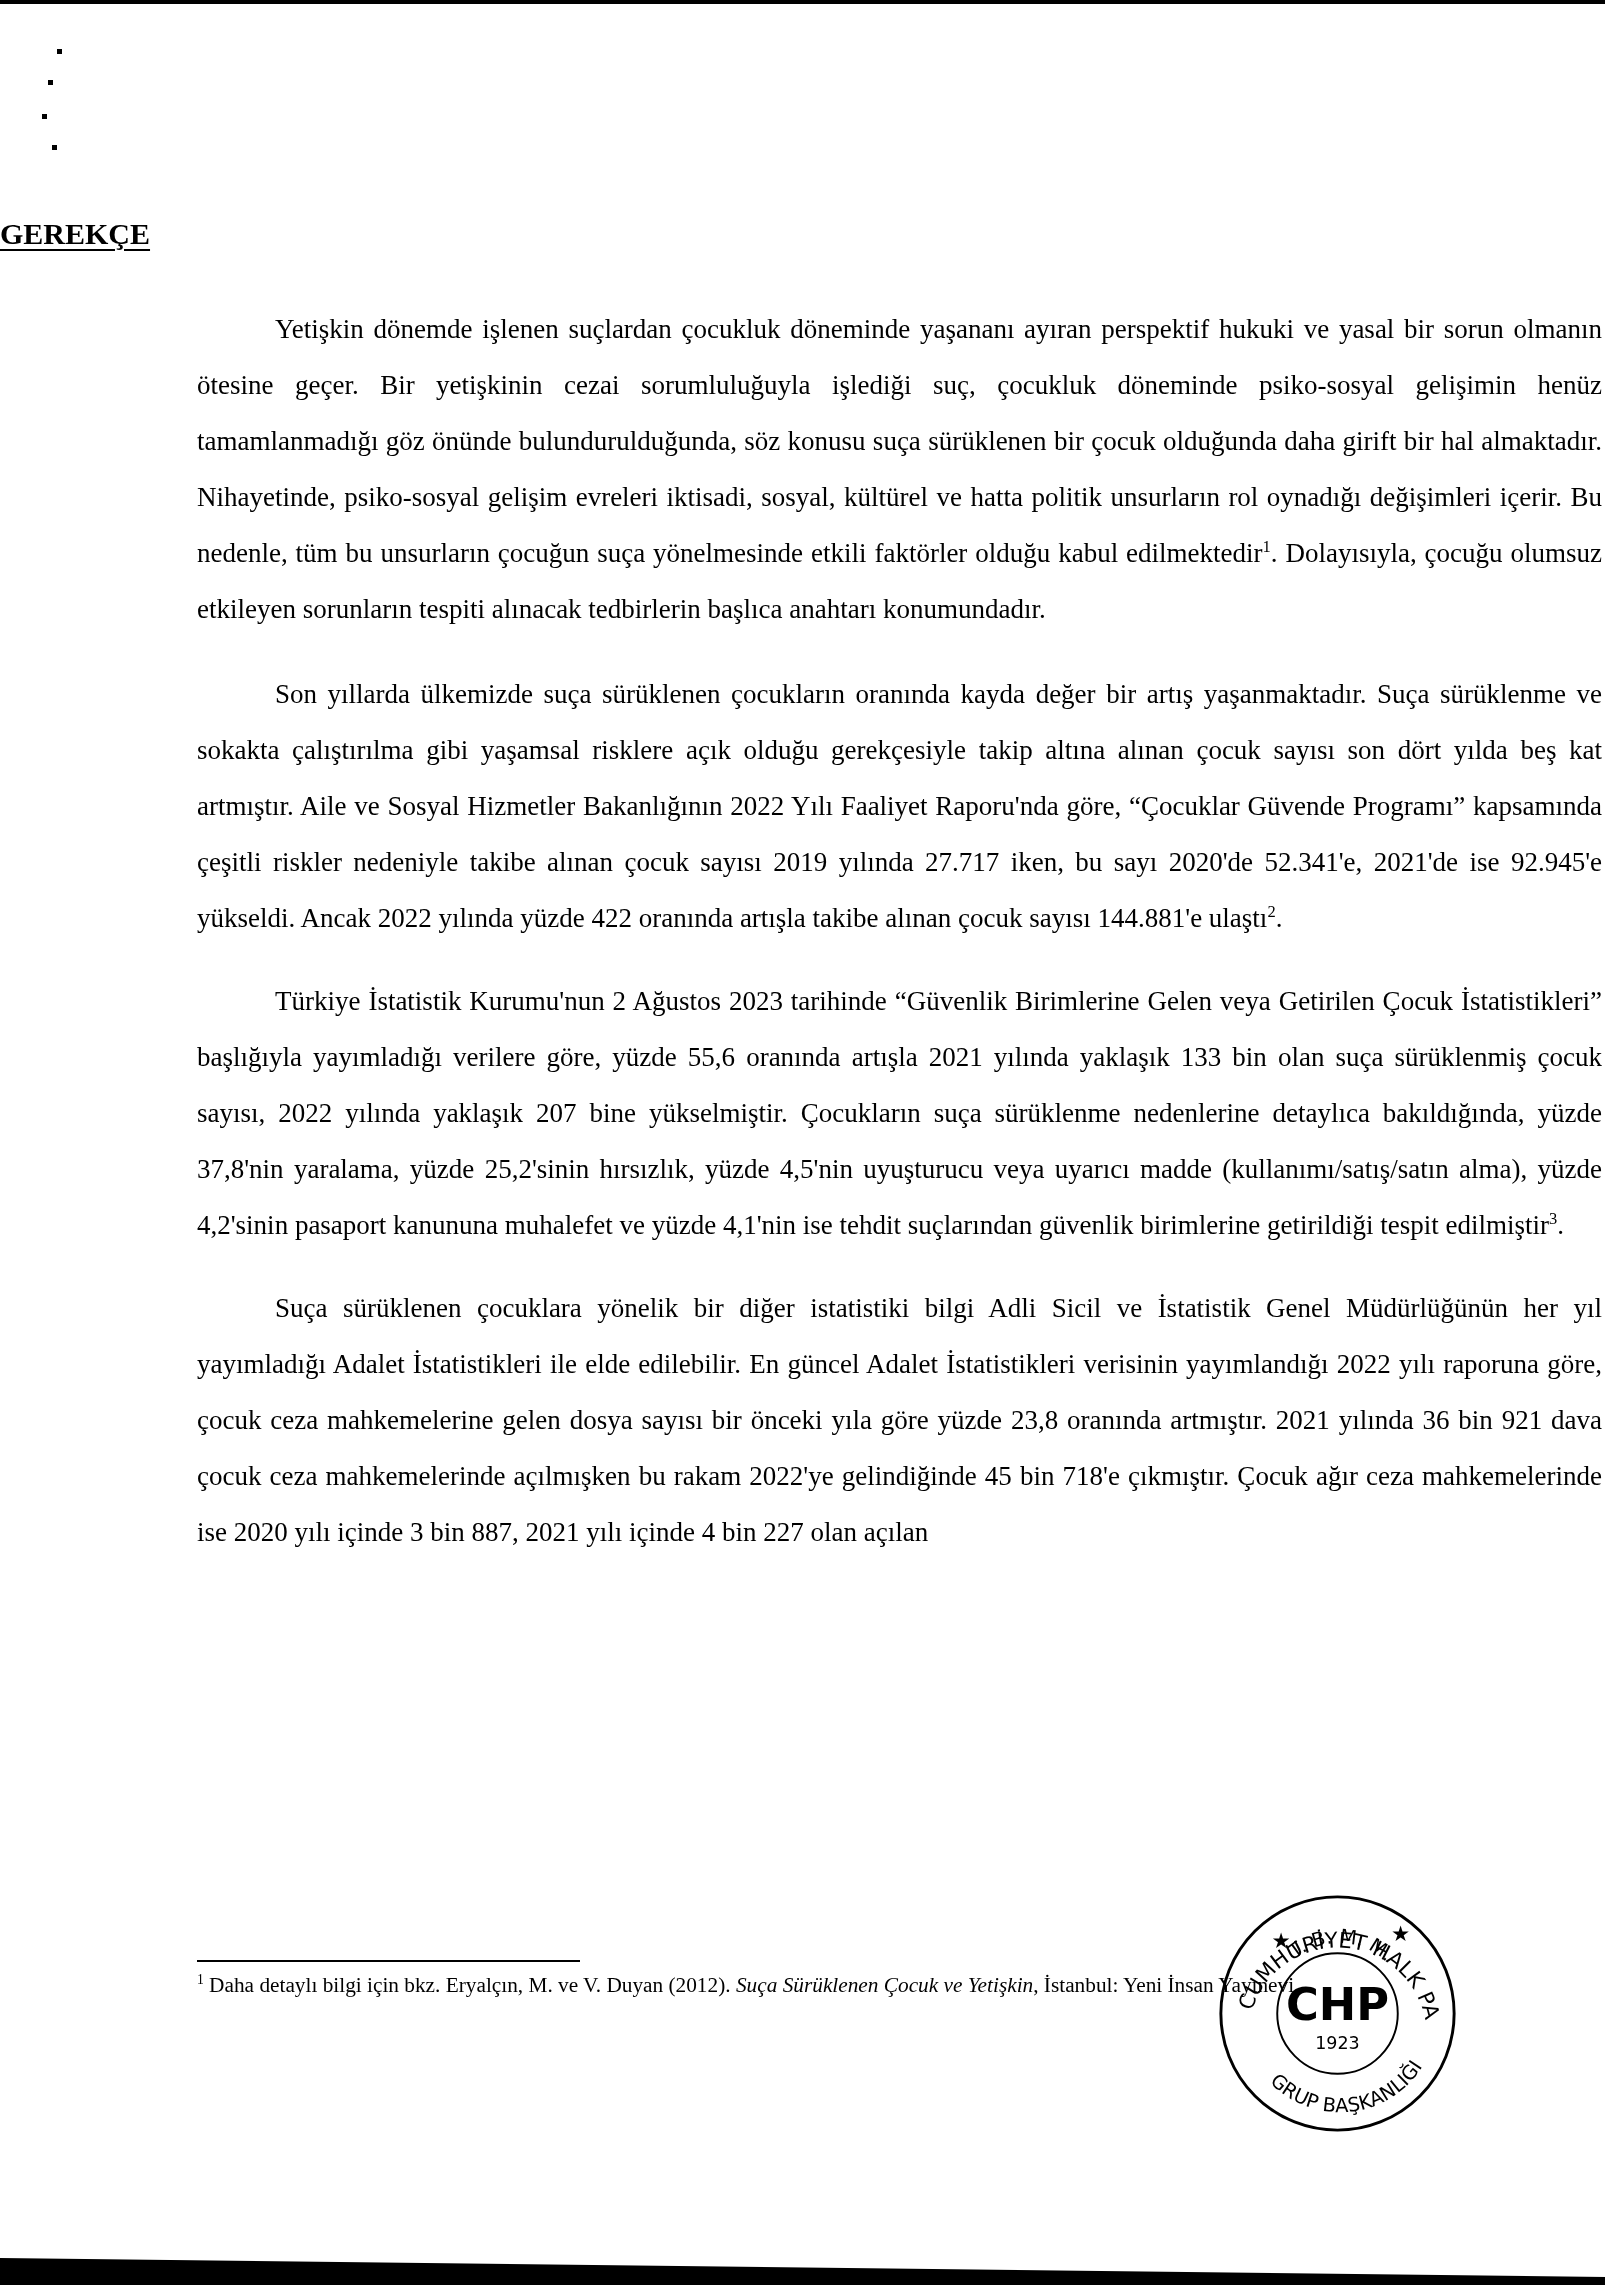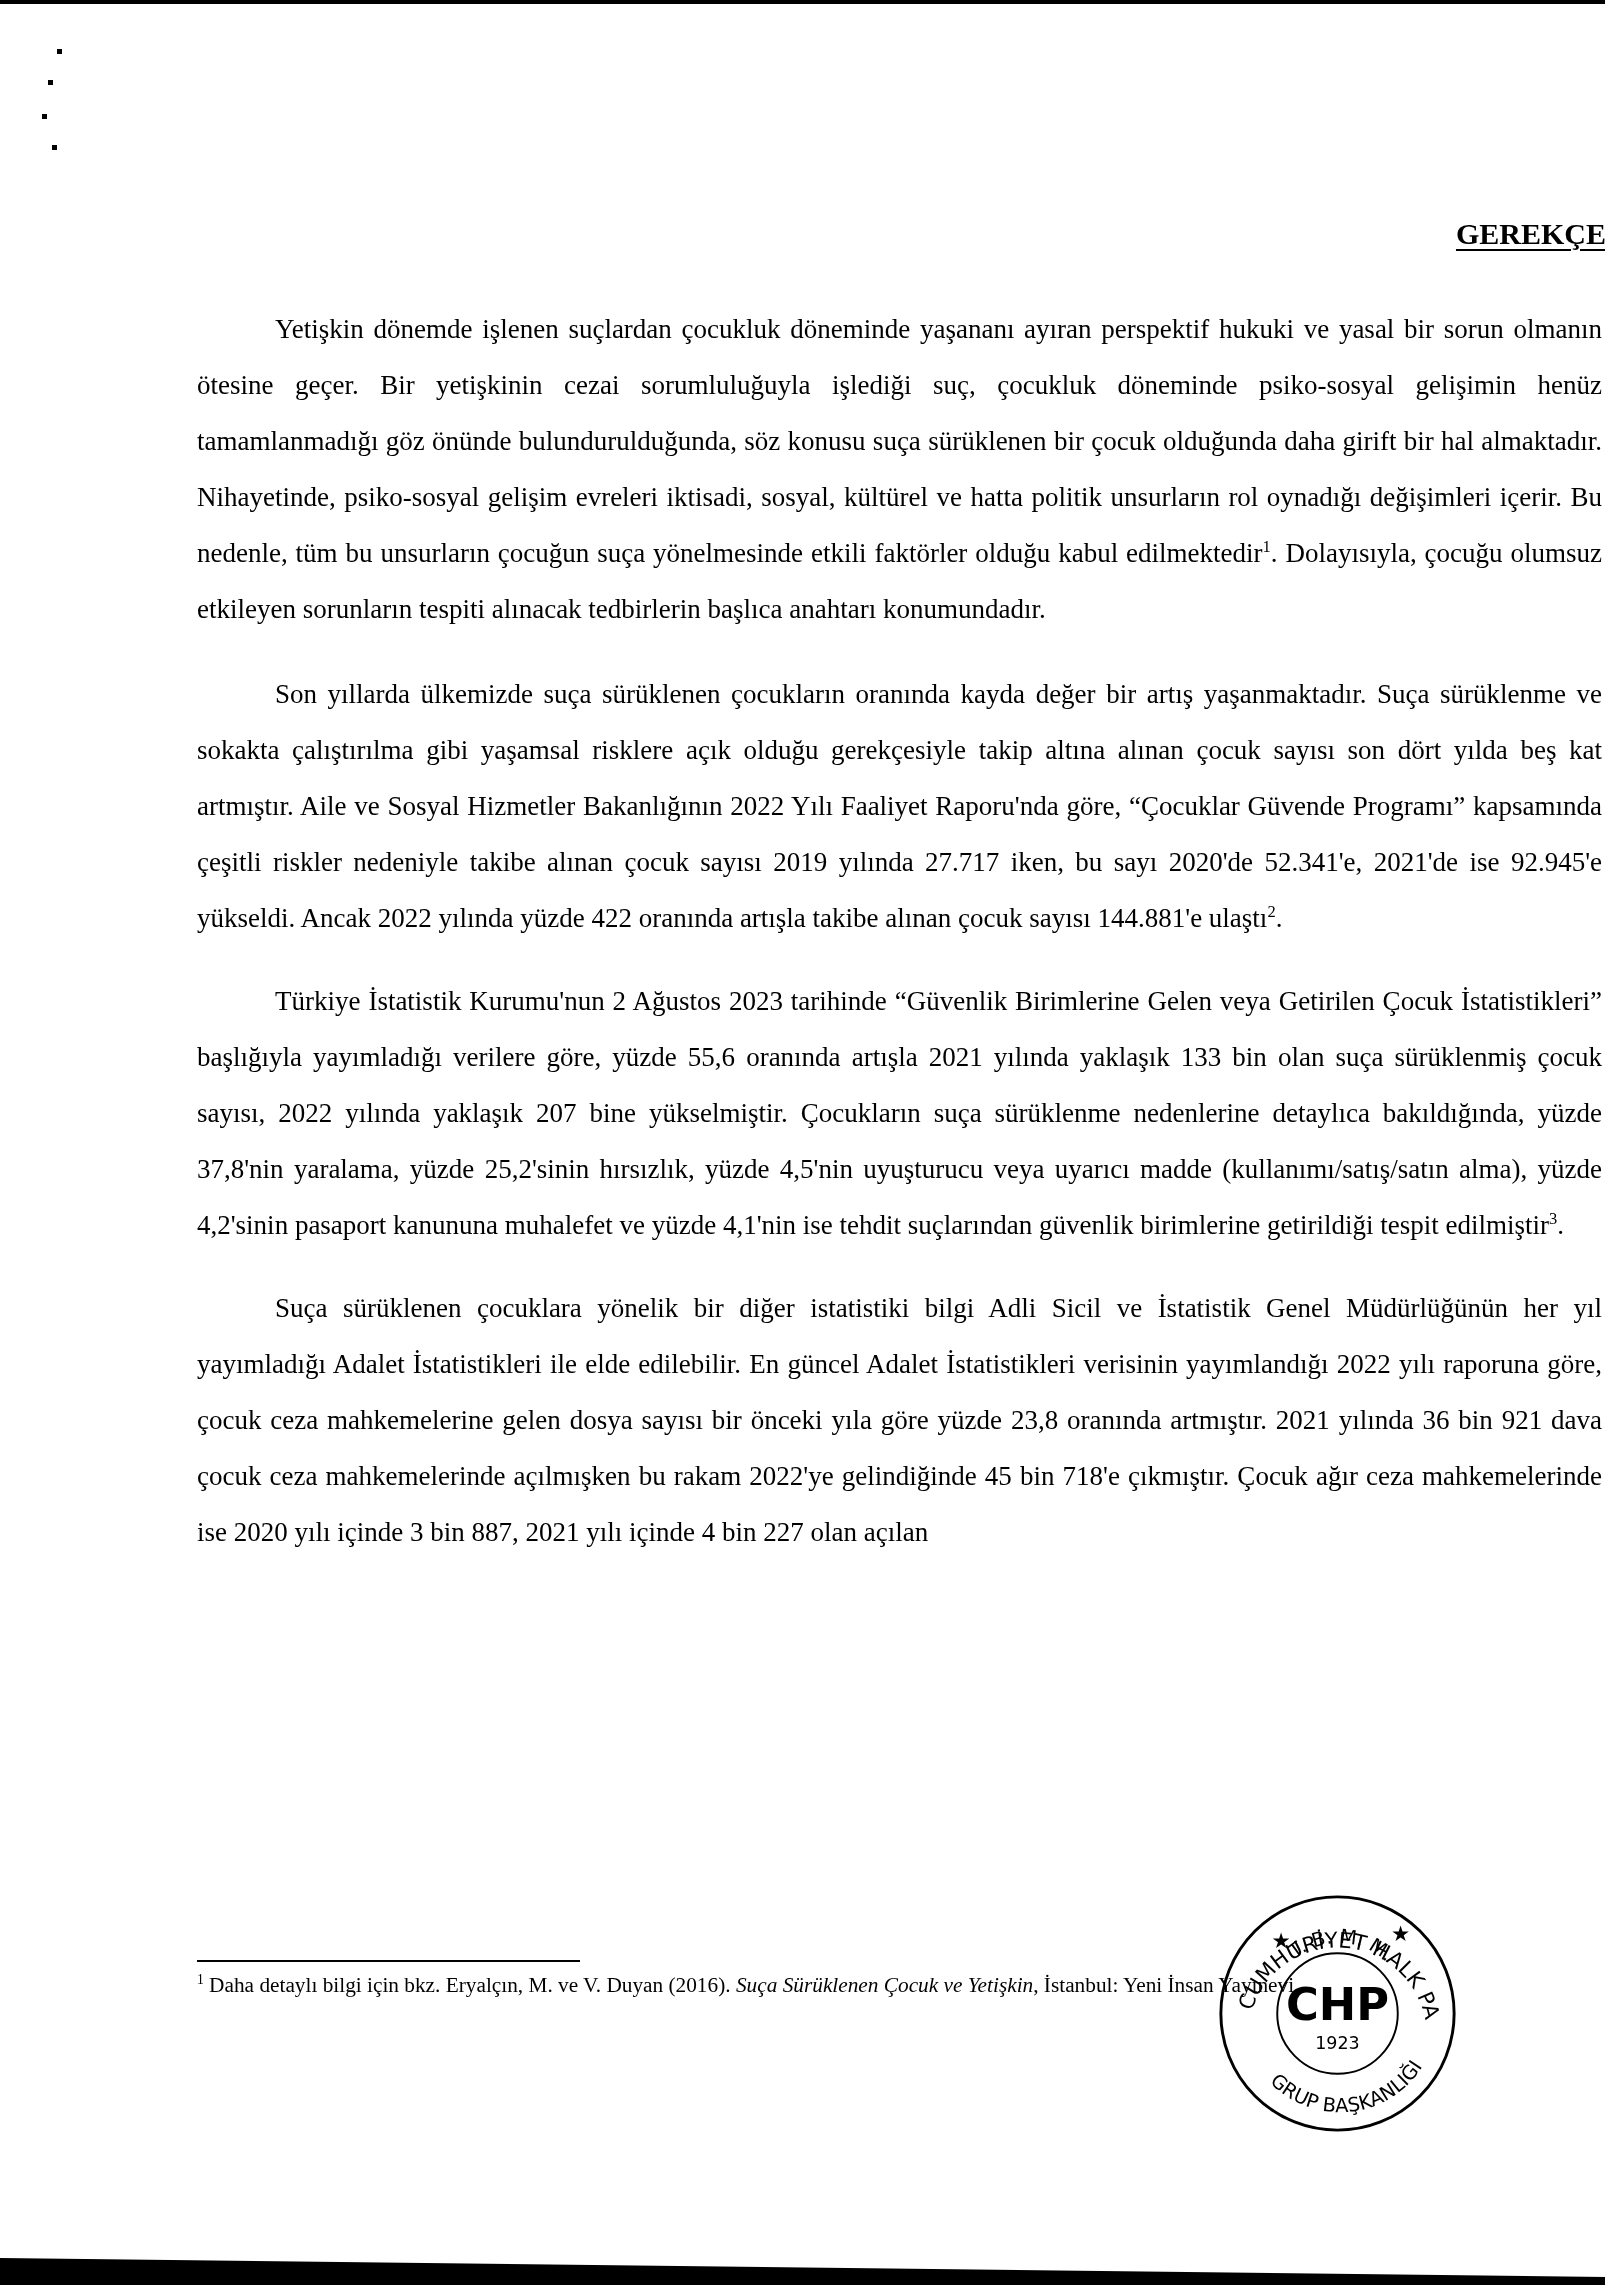--- a/index.html
+++ b/index.html
@@ -1,21 +1,21 @@
 <!DOCTYPE html>
 <html><head>
 <meta charset="utf-8">
 <style>
   html, body { margin: 0; padding: 0; background: #ffffff; }
   body { width: 1606px; height: 2285px; position: relative; overflow: hidden; font-family: "Liberation Serif", serif; color: #000; }
   .topbar { position: absolute; left: 0; top: 0; width: 1606px; height: 3.9px; background: #000; }
   .bottombar { position: absolute; left: 0; right: 0; bottom: 0; height: 27px; background: #000; clip-path: polygon(0 0, 100% 70%, 100% 100%, 0 100%); }
   .leftmark { position: absolute; background: #000; width: 4.9px; height: 4.9px; }
   .rightedge { position: absolute; left: 1605px; width: 1px; background: #000; }
-  .page-title { position: absolute; left: 0; width: 1606px; top: 197px; text-align: right; font-weight: bold; font-size: 30px; text-decoration: underline; text-underline-offset: 4.9px; text-decoration-thickness: 1.9px; }
+  .page-title { position: absolute; left: 0; width: 1606px; top: 197px; text-align: left; font-weight: bold; font-size: 30px; text-decoration: underline; text-underline-offset: 4.9px; text-decoration-thickness: 1.9px; }
   .body-text { position: absolute; left: 197px; width: 1407px; top: 301px; }
   .para { font-size: 27px; line-height: 56px; text-align: justify; text-indent: 78px; margin: 0 0 27px 0; width: 1405px; }
   .para:nth-child(1) { margin-bottom: 29px; }
   sup { font-size: 16.5px; line-height: 0; }
   .fn-sep { position: absolute; left: 197px; top: 1960px; width: 383px; height: 1.9px; background: #000; }
   .footnotes { position: absolute; left: 197px; top: 1973px; width: 1116px; font-size: 21.3px; line-height: 24px; }
   .footnotes p { margin: 0; }
   .footnotes sup { font-size: 13.6px; }
   .fn3 { font-family: "Liberation Sans", sans-serif; font-size: 20.4px; }
   .seal { position: absolute; left: 1216px; top: 1892px; width: 243px; height: 243px; }
@@ -36,21 +36,21 @@
 <div class="body-text">
   <p class="para"><span>Yetişkin dönemde işlenen suçlardan çocukluk döneminde yaşananı ayıran perspektif hukuki ve yasal bir sorun olmanın ötesine geçer. Bir yetişkinin cezai sorumluluğuyla işlediği suç, çocukluk döneminde psiko-sosyal gelişimin henüz tamamlanmadığı göz önünde bulundurulduğunda, söz konusu suça sürüklenen bir çocuk olduğunda daha girift bir hal almaktadır. Nihayetinde, psiko-sosyal gelişim evreleri iktisadi, sosyal, kültürel ve hatta politik unsurların rol oynadığı değişimleri içerir. Bu nedenle, tüm bu unsurların çocuğun suça yönelmesinde etkili faktörler olduğu kabul edilmektedir</span><sup>1</sup><span>. Dolayısıyla, çocuğu olumsuz etkileyen sorunların tespiti alınacak tedbirlerin başlıca anahtarı konumundadır.</span></p>
   <p class="para"><span>Son yıllarda ülkemizde suça sürüklenen çocukların oranında kayda değer bir artış yaşanmaktadır. Suça sürüklenme ve sokakta çalıştırılma gibi yaşamsal risklere açık olduğu gerekçesiyle takip altına alınan çocuk sayısı son dört yılda beş kat artmıştır. Aile ve Sosyal Hizmetler Bakanlığının 2022 Yılı Faaliyet Raporu'nda göre, “Çocuklar Güvende Programı” kapsamında çeşitli riskler nedeniyle takibe alınan çocuk sayısı 2019 yılında 27.717 iken, bu sayı 2020'de 52.341'e, 2021'de ise 92.945'e yükseldi. Ancak 2022 yılında yüzde 422 oranında artışla takibe alınan çocuk sayısı 144.881'e ulaştı</span><sup>2</sup><span>.</span></p>
   <p class="para"><span>Türkiye İstatistik Kurumu'nun 2 Ağustos 2023 tarihinde “Güvenlik Birimlerine Gelen veya Getirilen Çocuk İstatistikleri” başlığıyla yayımladığı verilere göre, yüzde 55,6 oranında artışla 2021 yılında yaklaşık 133 bin olan suça sürüklenmiş çocuk sayısı, 2022 yılında yaklaşık 207 bine yükselmiştir. Çocukların suça sürüklenme nedenlerine detaylıca bakıldığında, yüzde 37,8'nin yaralama, yüzde 25,2'sinin hırsızlık, yüzde 4,5'nin uyuşturucu veya uyarıcı madde (kullanımı/satış/satın alma), yüzde 4,2'sinin pasaport kanununa muhalefet ve yüzde 4,1'nin ise tehdit suçlarından güvenlik birimlerine getirildiği tespit edilmiştir</span><sup>3</sup><span>.</span></p>
   <p class="para"><span>Suça sürüklenen çocuklara yönelik bir diğer istatistiki bilgi Adli Sicil ve İstatistik Genel Müdürlüğünün her yıl yayımladığı Adalet İstatistikleri ile elde edilebilir. En güncel Adalet İstatistikleri verisinin yayımlandığı 2022 yılı raporuna göre, çocuk ceza mahkemelerine gelen dosya sayısı bir önceki yıla göre yüzde 23,8 oranında artmıştır. 2021 yılında 36 bin 921 dava çocuk ceza mahkemelerinde açılmışken bu rakam 2022'ye gelindiğinde 45 bin 718'e çıkmıştır. Çocuk ağır ceza mahkemelerinde ise 2020 yılı içinde 3 bin 887, 2021 yılı içinde 4 bin 227 olan açılan</span></p>
 </div>
 
 <div class="fn-sep"></div>
 
 <div class="footnotes">
-  <p><sup>1</sup><span> Daha detaylı bilgi için bkz. Eryalçın, M. ve V. Duyan (2016). </span><i>Suça Sürüklenen Çocuk ve Yetişkin</i><span>, İstanbul: Yeni İnsan Yayınevi.</span></p>
+  <p><sup>1</sup><span> Daha detaylı bilgi için bkz. Eryalçın, M. ve V. Duyan (2012). </span><i>Suça Sürüklenen Çocuk ve Yetişkin</i><span>, İstanbul: Yeni İnsan Yayınevi.</span></p>
 </div>
 
 <svg class="seal" viewBox="0 0 250 250">
   <defs>
     <path id="ringTop" d="M 35,130 A 92,92 0 0 1 215,130"></path>
     <path id="ringLeft" d="M 62,200 A 95,95 0 0 1 60,60"></path>
     <path id="ringRight" d="M 190,60 A 95,95 0 0 1 200,190"></path>
     <path id="ringBottom" d="M 40,175 A 100,100 0 0 0 215,175"></path>
     <path id="tbmm" d="M 75,75 A 70,70 0 0 1 175,72"></path>
   </defs>

